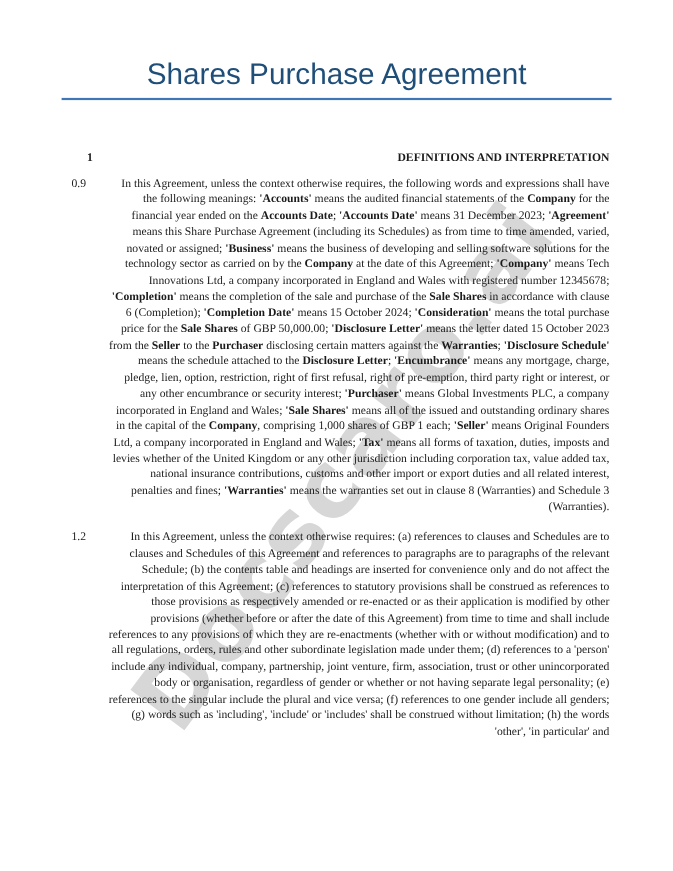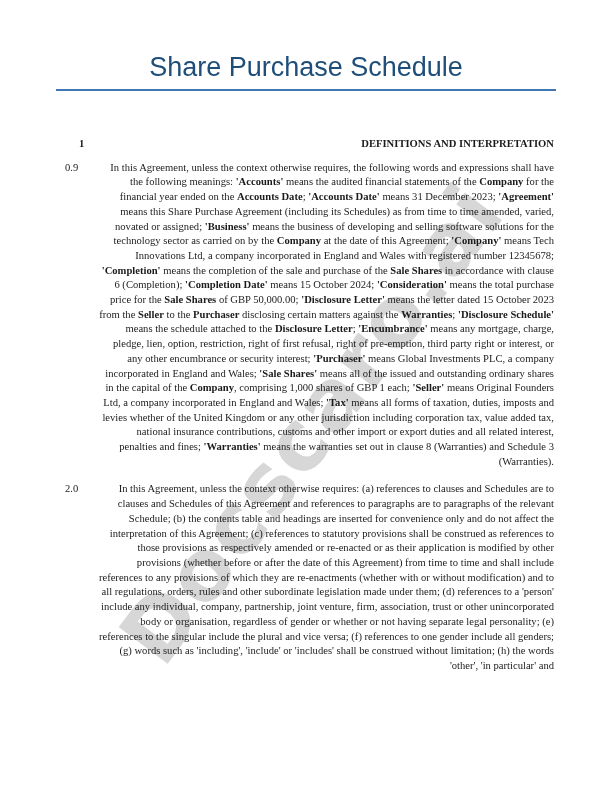--- a/index.html
+++ b/index.html
@@ -51,36 +51,36 @@
   .ctext { flex:1;text-align:right; }
   .ctext b { font-weight:700; }
 </style>
 </head>
 <body>
 
 <div class="watermark" style="color: rgb(215, 215, 215);">Docscaro.ai</div>
 
 <div class="content">
 
-  <div class="doc-title" style="color: rgb(31, 78, 121);">Share Purchase Schedule</div>
+  <div class="doc-title" style="color: rgb(31, 78, 121);">Shares Purchase Agreement</div>
 
   <hr class="title-rule" style="border-top-color: rgb(65, 118, 181);">
 
   <div class="docbody">
 
     <div class="row heading-row">
       <span class="num">1</span>
       <span class="ctext">DEFINITIONS AND INTERPRETATION</span>
     </div>
 
     <div>
         <div class="row clause-row">
           <span class="num">0.9</span>
           <span class="ctext">In this Agreement, unless the context otherwise requires, the following words and expressions shall have the following meanings: <b>'Accounts'</b> means the audited financial statements of the <b>Company</b> for the financial year ended on the <b>Accounts Date</b>; <b>'Accounts Date'</b> means 31 December 2023; <b>'Agreement'</b> means this Share Purchase Agreement (including its Schedules) as from time to time amended, varied, novated or assigned; <b>'Business'</b> means the business of developing and selling software solutions for the technology sector as carried on by the <b>Company</b> at the date of this Agreement; <b>'Company'</b> means Tech Innovations Ltd, a company incorporated in England and Wales with registered number 12345678; <b>'Completion'</b> means the completion of the sale and purchase of the <b>Sale Shares</b> in accordance with clause 6 (Completion); <b>'Completion Date'</b> means 15 October 2024; <b>'Consideration'</b> means the total purchase price for the <b>Sale Shares</b> of GBP 50,000.00; <b>'Disclosure Letter'</b> means the letter dated 15 October 2023 from the <b>Seller</b> to the <b>Purchaser</b> disclosing certain matters against the <b>Warranties</b>; <b>'Disclosure Schedule'</b> means the schedule attached to the <b>Disclosure Letter</b>; <b>'Encumbrance'</b> means any mortgage, charge, pledge, lien, option, restriction, right of first refusal, right of pre-emption, third party right or interest, or any other encumbrance or security interest; <b>'Purchaser'</b> means Global Investments PLC, a company incorporated in England and Wales; <b>'Sale Shares'</b> means all of the issued and outstanding ordinary shares in the capital of the <b>Company</b>, comprising 1,000 shares of GBP 1 each; <b>'Seller'</b> means Original Founders Ltd, a company incorporated in England and Wales; <b>'Tax'</b> means all forms of taxation, duties, imposts and levies whether of the United Kingdom or any other jurisdiction including corporation tax, value added tax, national insurance contributions, customs and other import or export duties and all related interest, penalties and fines; <b>'Warranties'</b> means the warranties set out in clause 8 (Warranties) and Schedule 3 (Warranties).</span>
         </div>
         <div class="row clause-row">
-          <span class="num">2.0</span>
+          <span class="num">1.2</span>
           <span class="ctext">In this Agreement, unless the context otherwise requires: (a) references to clauses and Schedules are to clauses and Schedules of this Agreement and references to paragraphs are to paragraphs of the relevant Schedule; (b) the contents table and headings are inserted for convenience only and do not affect the interpretation of this Agreement; (c) references to statutory provisions shall be construed as references to those provisions as respectively amended or re-enacted or as their application is modified by other provisions (whether before or after the date of this Agreement) from time to time and shall include references to any provisions of which they are re-enactments (whether with or without modification) and to all regulations, orders, rules and other subordinate legislation made under them; (d) references to a 'person' include any individual, company, partnership, joint venture, firm, association, trust or other unincorporated body or organisation, regardless of gender or whether or not having separate legal personality; (e) references to the singular include the plural and vice versa; (f) references to one gender include all genders; (g) words such as 'including', 'include' or 'includes' shall be construed without limitation; (h) the words 'other', 'in particular' and</span>
         </div>
       </div>
 
   </div>
 </div>
 
 </body></html>

